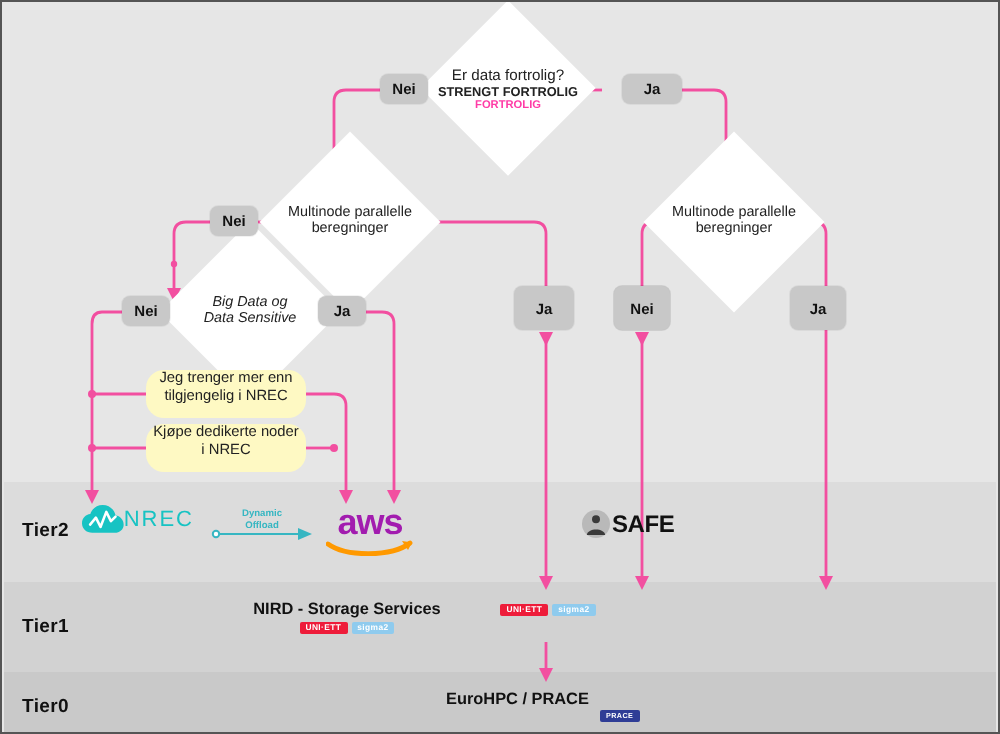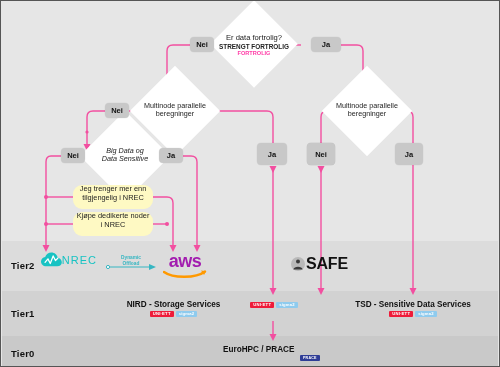--- a/index.html
+++ b/index.html
@@ -50,21 +50,21 @@
 
   
   .dyn{position:absolute;text-align:center;font-size:4.8px;font-weight:bold;color:#36b6c2;line-height:1.15;}
 
   
   .aws{position:absolute;display:flex;flex-direction:column;align-items:center;}
   .aws .word{font-size:18px;font-weight:bold;color:#a21caf;letter-spacing:-.5px;line-height:.9;font-family:"Liberation Sans",sans-serif;}
 
   
   .safe{position:absolute;display:flex;align-items:center;gap:1px;}
-  .safe .word{font-size:16px;font-weight:bold;color:#111;letter-spacing:-.2px;}
+  .safe .word{font-size:12px;font-weight:bold;color:#111;letter-spacing:-.2px;}
 
   .dt-main{font-size:7.6px;}
   .dt-bold{font-size:6.4px;font-weight:bold;}
   .dt-pink{font-size:5.6px;font-weight:bold;color:#ff3ba6;}
 </style>
 </head>
 <body>
 
 <div id="stage">
 
@@ -241,24 +241,17 @@
     </div>
   </div>
 
   <div class="svc" style="left:193px;top:299px;width:160px;">
     <div class="badges">
       <span class="badge red">UNI·ETT</span>
       <span class="badge blue">sigma2</span>
     </div>
   </div>
 
-  <div class="svc" style="left:332px;top:299px;width:160px;">
-    <div class="t">TSD - Sensitive Data Services</div>
-    <div class="badges">
-      <span class="badge red">UNI·ETT</span>
-      <span class="badge blue">sigma2</span>
-    </div>
-  </div>
 
   <div class="tier0-text" style="left:222px;top:344px;">EuroHPC  /  PRACE</div>
   <div class="prace-badge" style="left:299px;top:354px;">PRACE</div>
 
 </div>
 
 </body></html>

